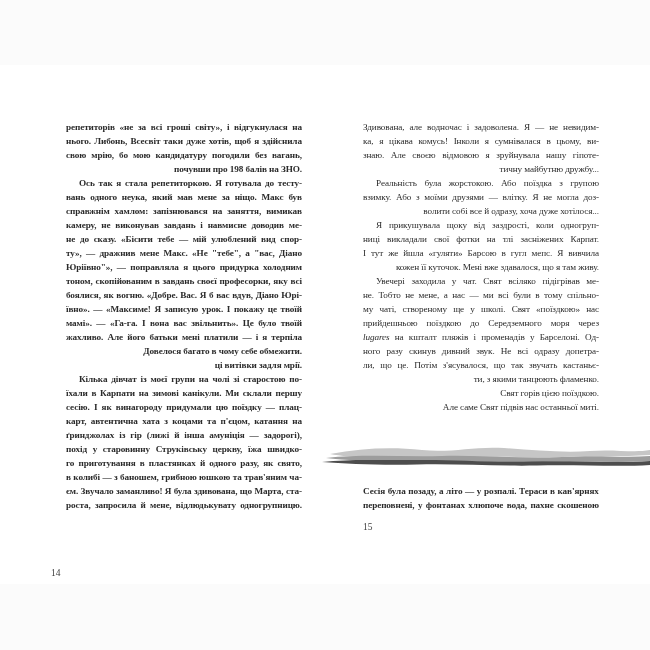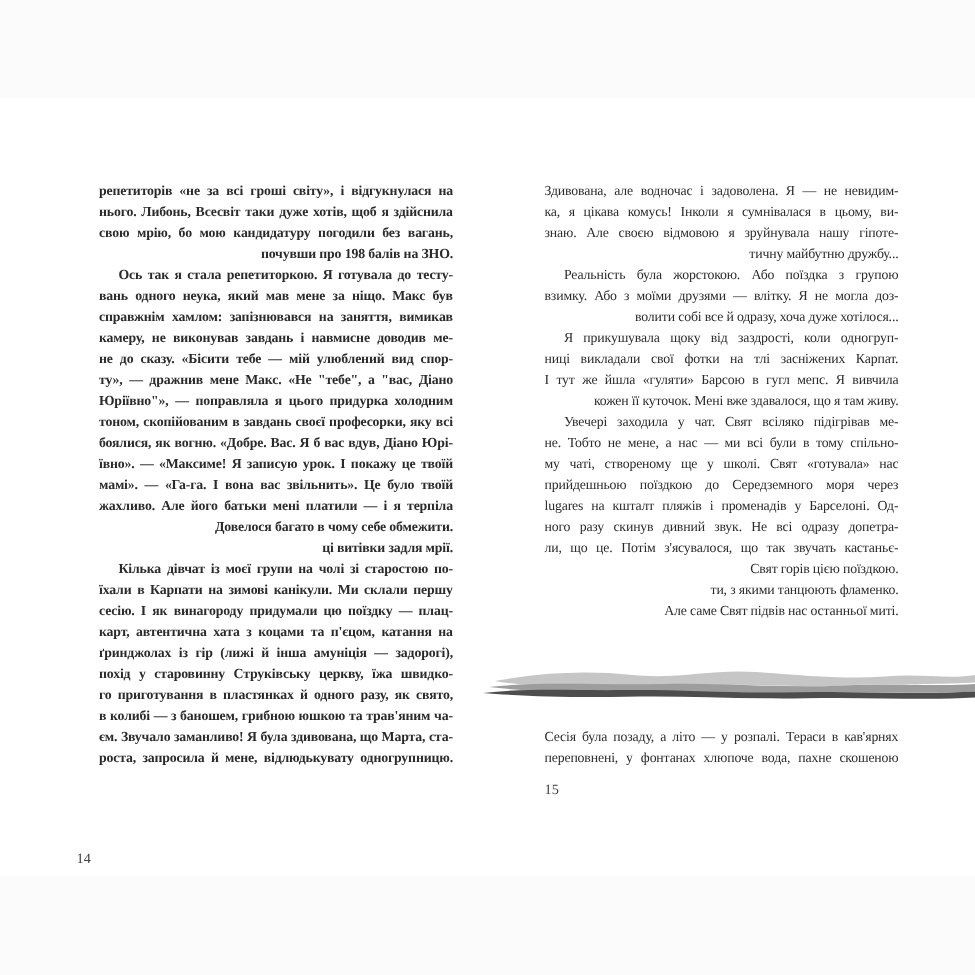--- a/index.html
+++ b/index.html
@@ -7,31 +7,31 @@
     position:relative; width:650px; height:650px; overflow:hidden;
     background:#ffffff; font-family:"Liberation Serif", serif;
   }
   .chrome-band { position:absolute; left:0; width:650px; background:#fbfbfb; }
   .chrome-top { top:0; height:65px; }
   .chrome-bottom { top:584px; height:66px; }
 
   .text-col { position:absolute; width:236px; }
   .col-left { left:66px; top:120px;font-weight:bold; }
   .col-right { left:363px; top:120px; }
-  .col-right-after { left:363px; top:484px; }
+  .col-right-after { left:363px; top:484px;font-weight:bold; }
 
   .line {
     height:14px; line-height:14px; font-size:9.2px; letter-spacing:-0.1px;
     color:#2b2b2b; display:flex; justify-content:space-between;
     overflow:hidden; white-space:nowrap;
   }
   .line.end { display:block; text-align:right; }
   .line.ind { padding-left:13px; }
   .line span { display:inline-block; }
-  .line .it { }
+  .line .it { font-style:italic; }
 
   .wave-illustration { position:absolute; left:322px; top:444px; width:328px; height:24px; }
 
   .pagenum {
     position:absolute; top:521px; font-size:9.5px; line-height:12px; color:#3e3e3e;
   }
   .pagenum-left { left:51px;margin-top:46px; }
   .pagenum-right { left:363px; width:236px; text-align:left; }
 </style>
 </head>
@@ -439,21 +439,21 @@
           <span>спільно-</span>
         </div>
         <div class="line">
           <span>му</span>
           <span>чаті,</span>
           <span>створеному</span>
           <span>ще</span>
           <span>у</span>
           <span>школі.</span>
           <span>Свят</span>
-          <span>«готувала»</span>
+          <span>«поїздкою»</span>
           <span>нас</span>
         </div>
         <div class="line">
           <span>прийдешньою</span>
           <span>поїздкою</span>
           <span>до</span>
           <span>Середземного</span>
           <span>моря</span>
           <span>через</span>
         </div>
@@ -483,22 +483,22 @@
           <span>ли,</span>
           <span>що</span>
           <span>це.</span>
           <span>Потім</span>
           <span>з'ясувалося,</span>
           <span>що</span>
           <span>так</span>
           <span>звучать</span>
           <span>кастаньє-</span>
         </div>
+        <div class="line end">ти, з якими танцюють фламенко.</div>
         <div class="line ind end">Свят горів цією поїздкою.</div>
-        <div class="line end">ти, з якими танцюють фламенко.</div>
         <div class="line ind end">Але саме Свят підвів нас останньої миті.</div>
       </div>
 
     <svg class="wave-illustration" viewBox="0 0 328 24" preserveAspectRatio="none">
       <path d="M8,10 C40,4 70,3 100,6 C130,9 152,2 182,4 C212,6 240,9 268,7 C292,5 312,9 328,6 L328,11 C300,13 270,11 240,13 C210,15 180,11 150,13 C120,15 90,12 60,13 C40,13.5 20,12.5 8,10 Z" fill="#c6c6c6"></path>
       <path d="M4,14 C40,10 80,13 120,12 C160,11 200,15 240,13 C280,11 302,14 328,12 L328,17 C290,19 250,16 210,18 C170,19.5 130,16 90,17.5 C60,18.3 25,16.5 4,14 Z" fill="#9d9d9d"></path>
       <path d="M0,18 C30,14.5 60,16.5 95,16 C130,15.5 170,18.5 210,17.5 C250,16.5 292,19 328,17 L328,21 C295,23 255,20.5 215,21.5 C175,22.3 135,19.5 95,20.5 C60,21.3 25,20 0,18 Z" fill="#4d4d4d"></path>
     </svg>
 
     <div class="text-col col-right-after">

